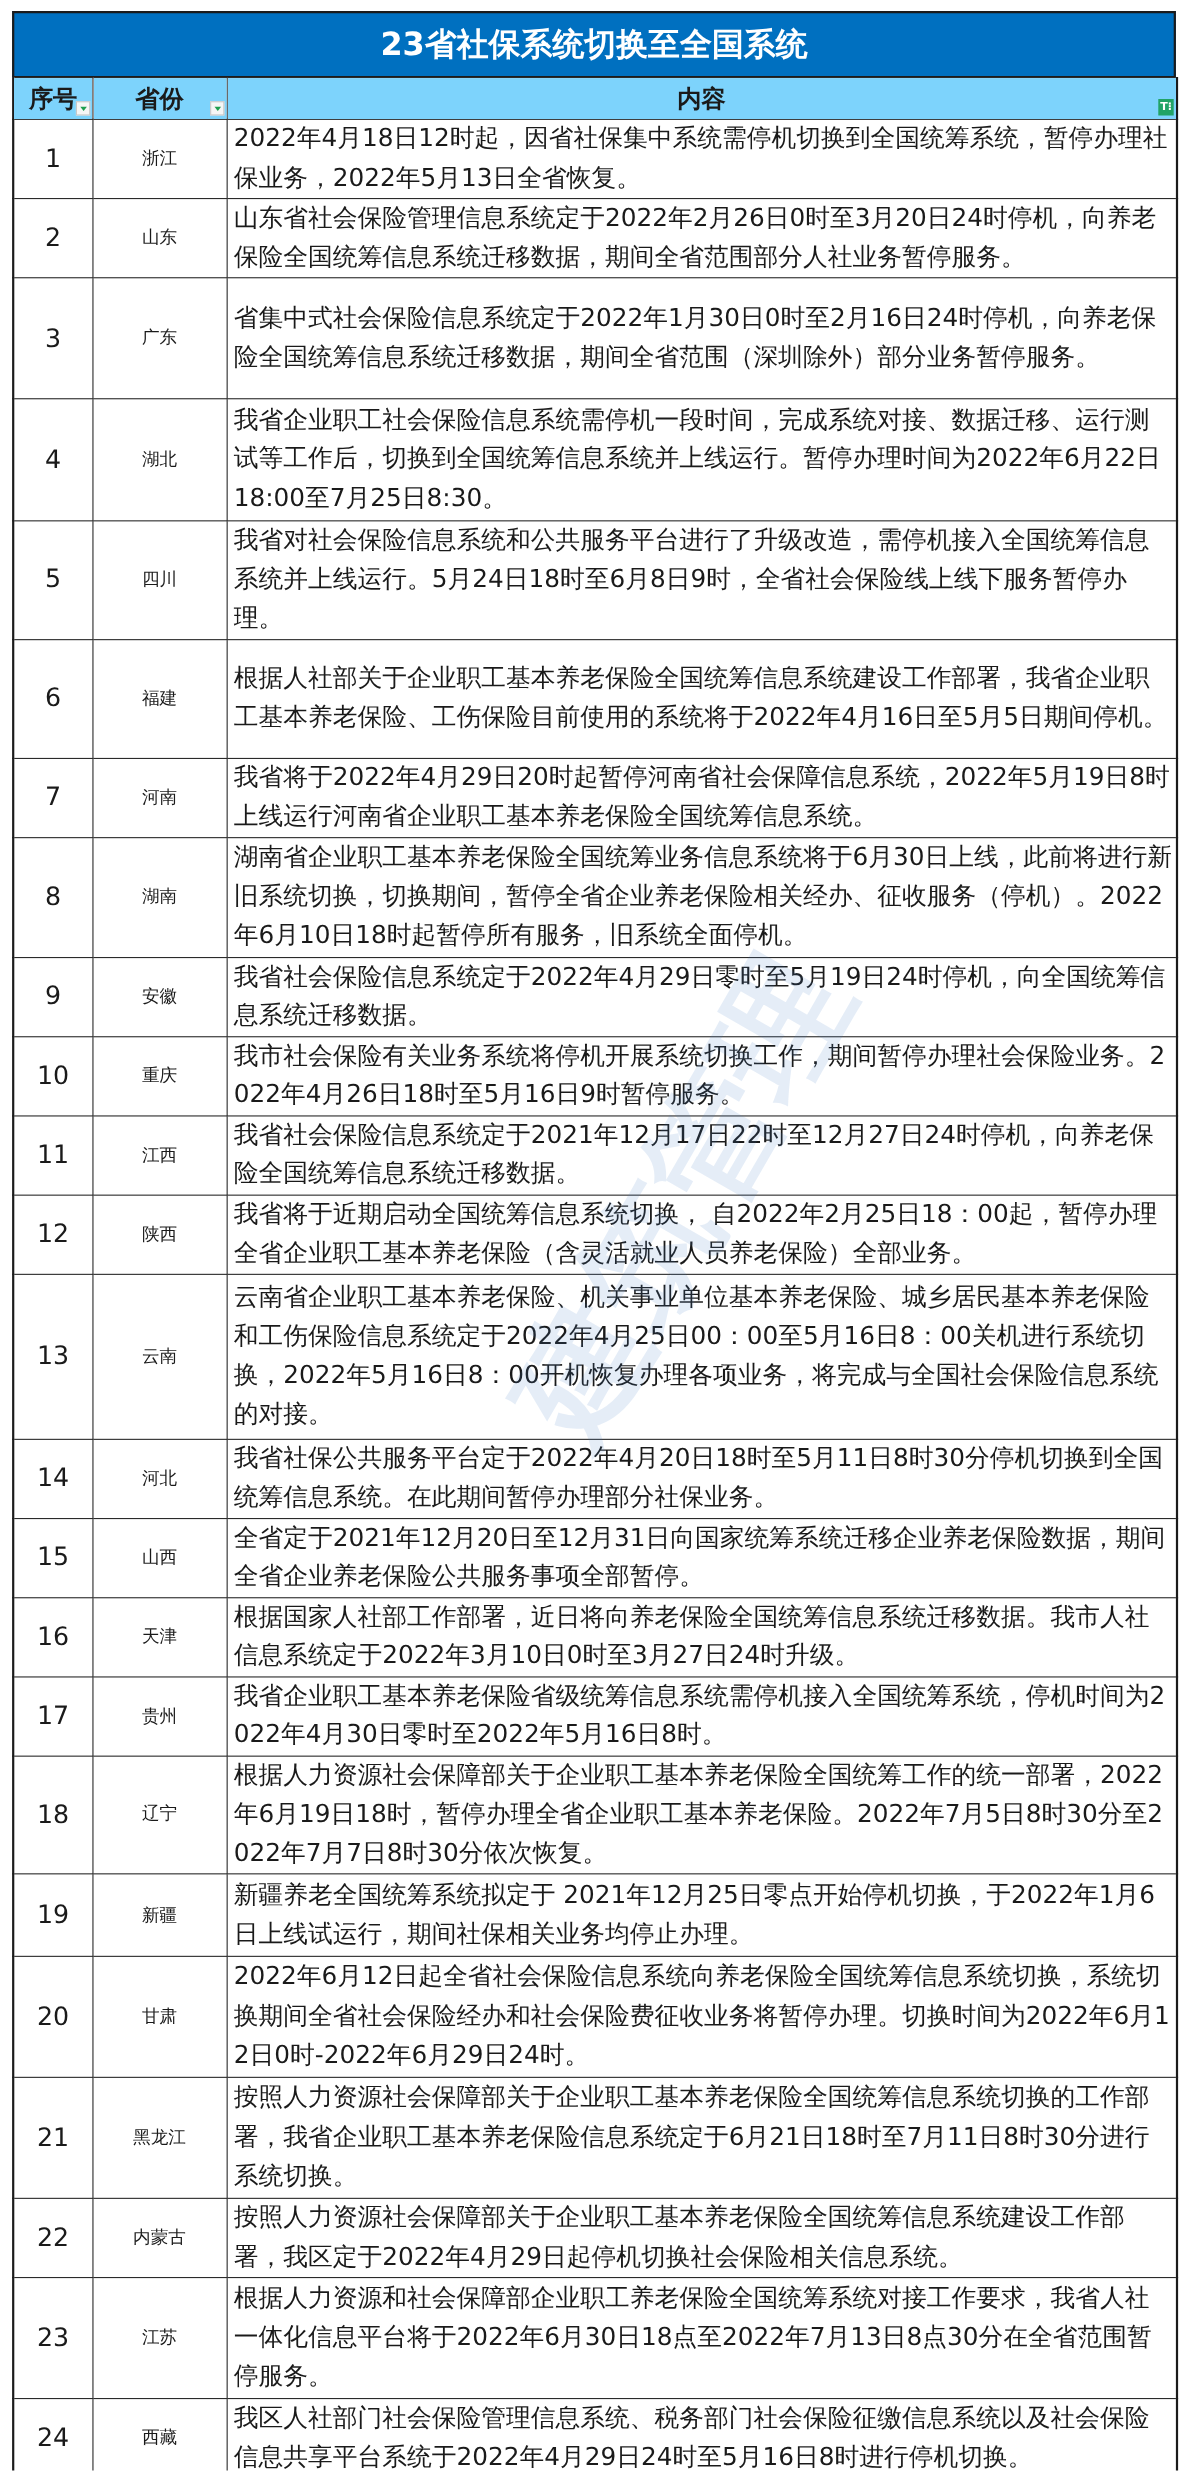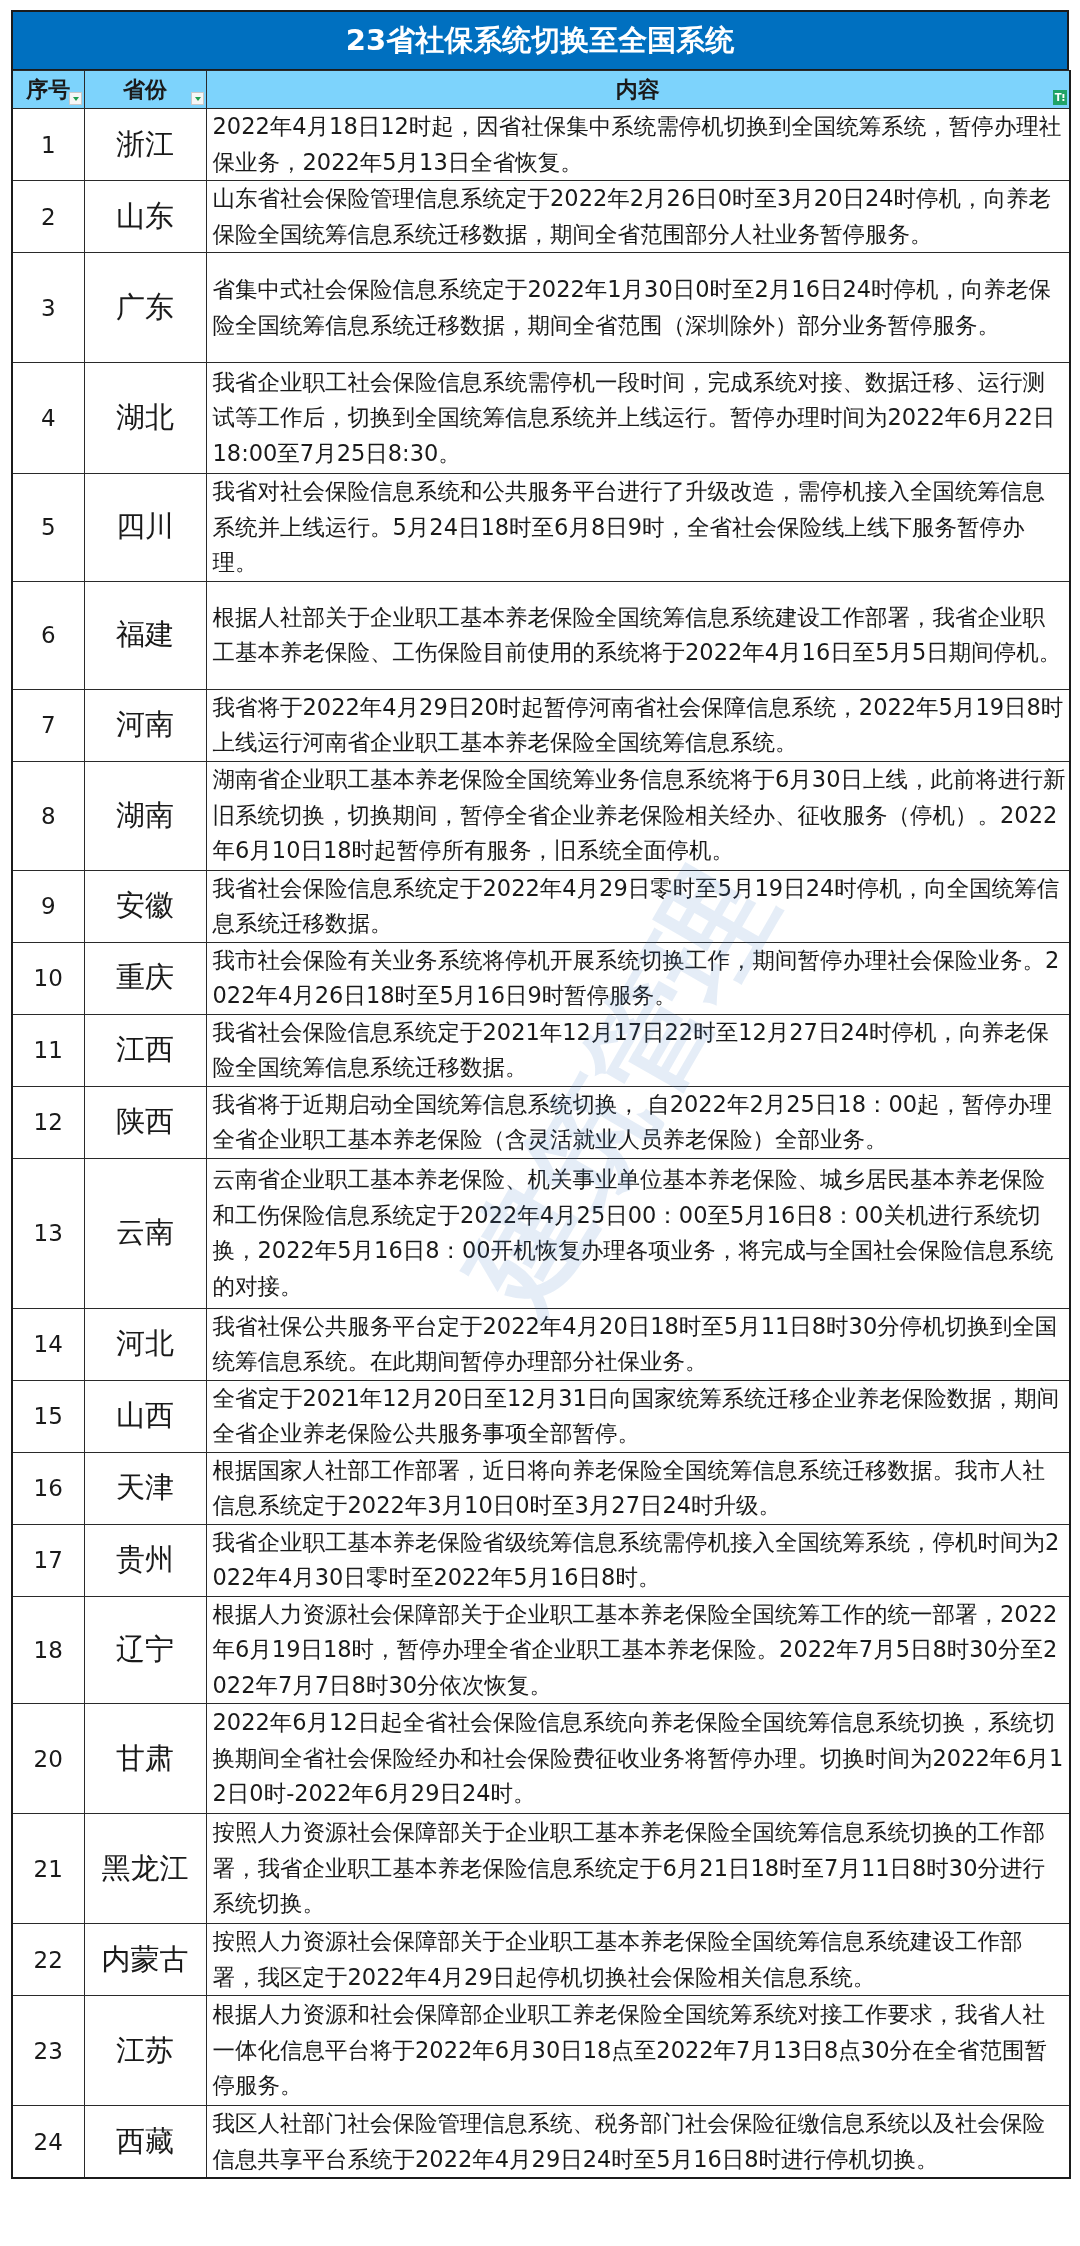--- a/index.html
+++ b/index.html
@@ -14,21 +14,21 @@
   th, td { border:1.5px solid #2a2a2a; padding:0; vertical-align:middle; }
   table { border-left:2px solid #1b1b1b; border-right:2px solid #1b1b1b; border-bottom:2px solid #1b1b1b; }
   th { height:37px; font-weight:bold; font-size:22px; text-align:center; position:relative; background:#7dd3fc; }
   .filter-btn { position:absolute; right:2px; bottom:3px; width:13px; height:13px; border:1px solid #c8c8c8;
                 background:#f6f6f6; box-sizing:border-box; }
   .filter-btn::after { content:""; position:absolute; left:3px; top:4px; border-left:3px solid transparent;
                 border-right:3px solid transparent; border-top:4px solid #1e9e4f; }
   .filter-active { position:absolute; right:2px; bottom:3px; width:14px; height:15px; background:#21a366;
                 color:#fff; font-size:10px; line-height:15px; text-align:center; font-weight:bold; }
   td.num { text-align:center; font-size:23px; }
-  td.prov { text-align:center; font-size:29px; }
+  td.prov { text-align:center; font-size:16px; }
   td.content { text-align:left; font-size:22.5px; line-height:35.5px; padding:0 3px 0 6px; word-break:break-all; }
   .watermark { position:absolute; left:440px; top:880px; width:360px; height:420px; pointer-events:none;
                color:rgba(70,130,200,0.14); font-size:120px; font-weight:bold; transform:rotate(-60deg);
                transform-origin:center; display:flex; align-items:center; justify-content:center; white-space:nowrap; }
 </style>
 </head>
 <body>
 
 <div class="sheet">
   <div class="title-band">
@@ -140,20 +140,25 @@
         <tr style="height: 71px;">
           <td class="num">17</td>
           <td class="prov">贵州</td>
           <td class="content">我省企业职工基本养老保险省级统筹信息系统需停机接入全国统筹系统，停机时间为2022年4月30日零时至2022年5月16日8时。</td>
         </tr>
         <tr style="height: 107px;">
           <td class="num">18</td>
           <td class="prov">辽宁</td>
           <td class="content">根据人力资源社会保障部关于企业职工基本养老保险全国统筹工作的统一部署，2022年6月19日18时，暂停办理全省企业职工基本养老保险。2022年7月5日8时30分至2022年7月7日8时30分依次恢复。</td>
         </tr>
+        <tr style="height: 75px;">
+          <td class="num">19</td>
+          <td class="prov">新疆</td>
+          <td class="content">新疆养老全国统筹系统拟定于 2021年12月25日零点开始停机切换，于2022年1月6日上线试运行，期间社保相关业务均停止办理。</td>
+        </tr>
         <tr style="height: 110px;">
           <td class="num">20</td>
           <td class="prov">甘肃</td>
           <td class="content">2022年6月12日起全省社会保险信息系统向养老保险全国统筹信息系统切换，系统切换期间全省社会保险经办和社会保险费征收业务将暂停办理。切换时间为2022年6月12日0时-2022年6月29日24时。</td>
         </tr>
         <tr style="height: 110px;">
           <td class="num">21</td>
           <td class="prov">黑龙江</td>
           <td class="content">按照人力资源社会保障部关于企业职工基本养老保险全国统筹信息系统切换的工作部署，我省企业职工基本养老保险信息系统定于6月21日18时至7月11日8时30分进行系统切换。</td>
         </tr>

